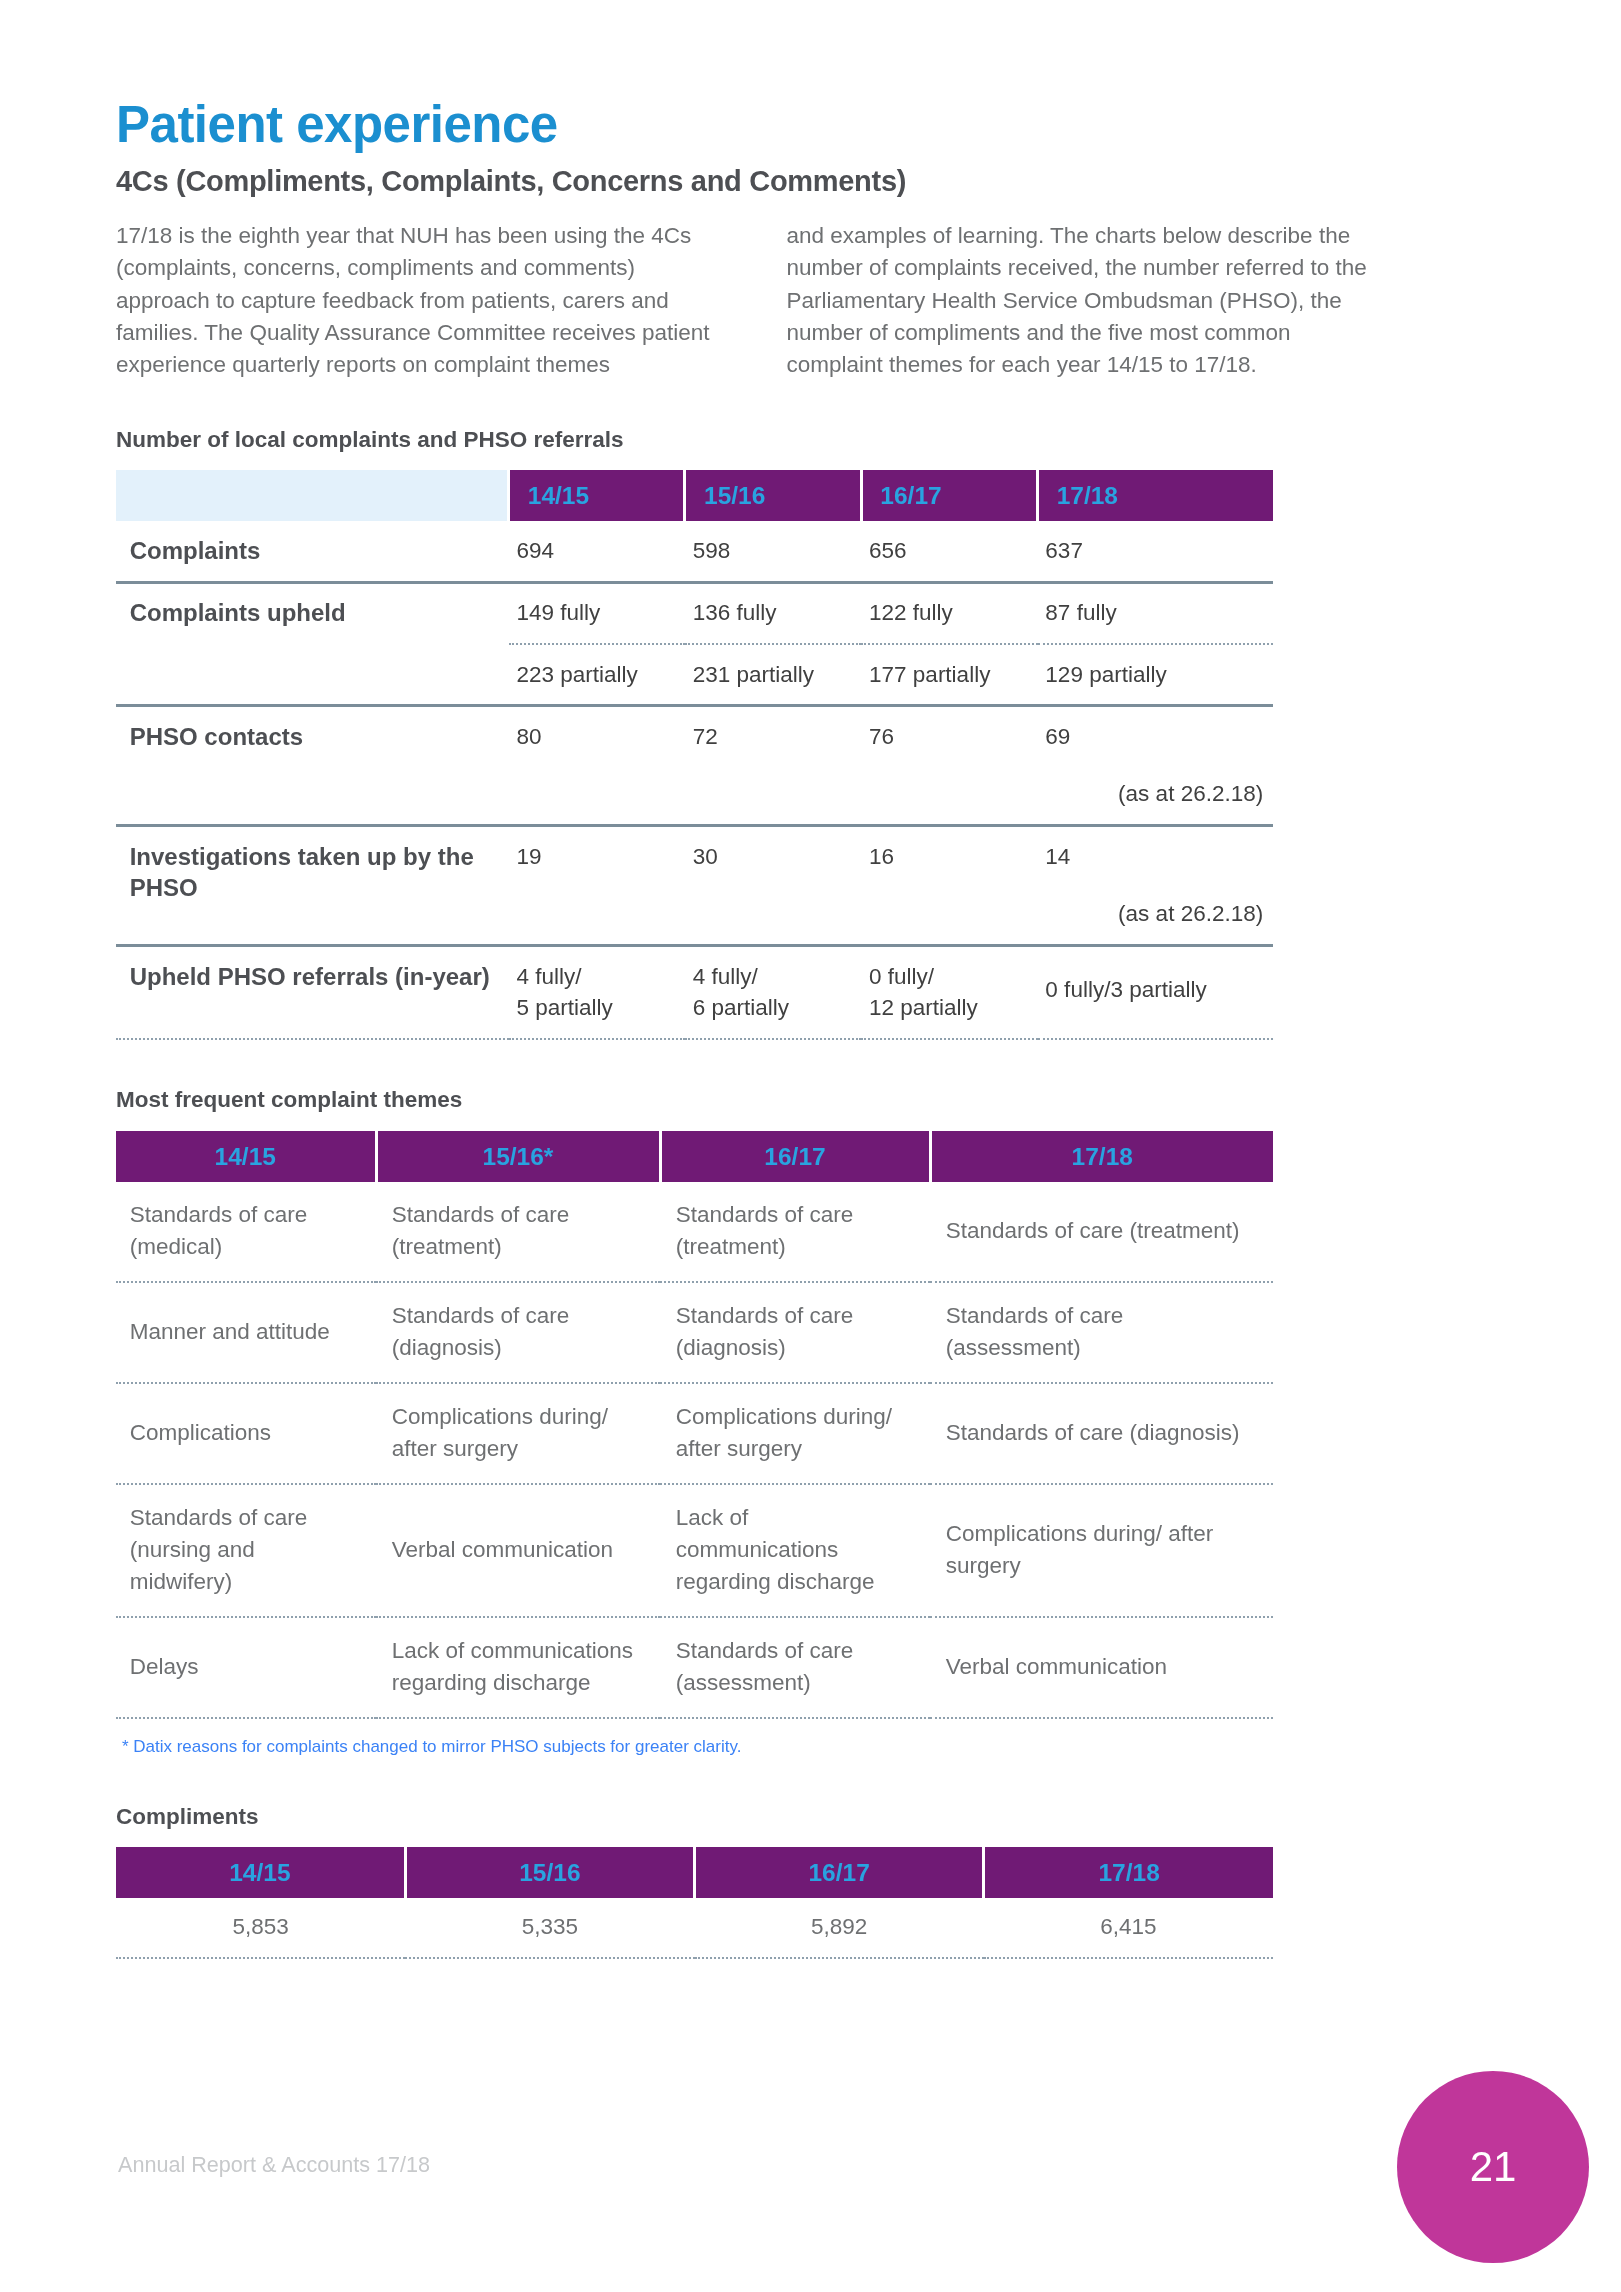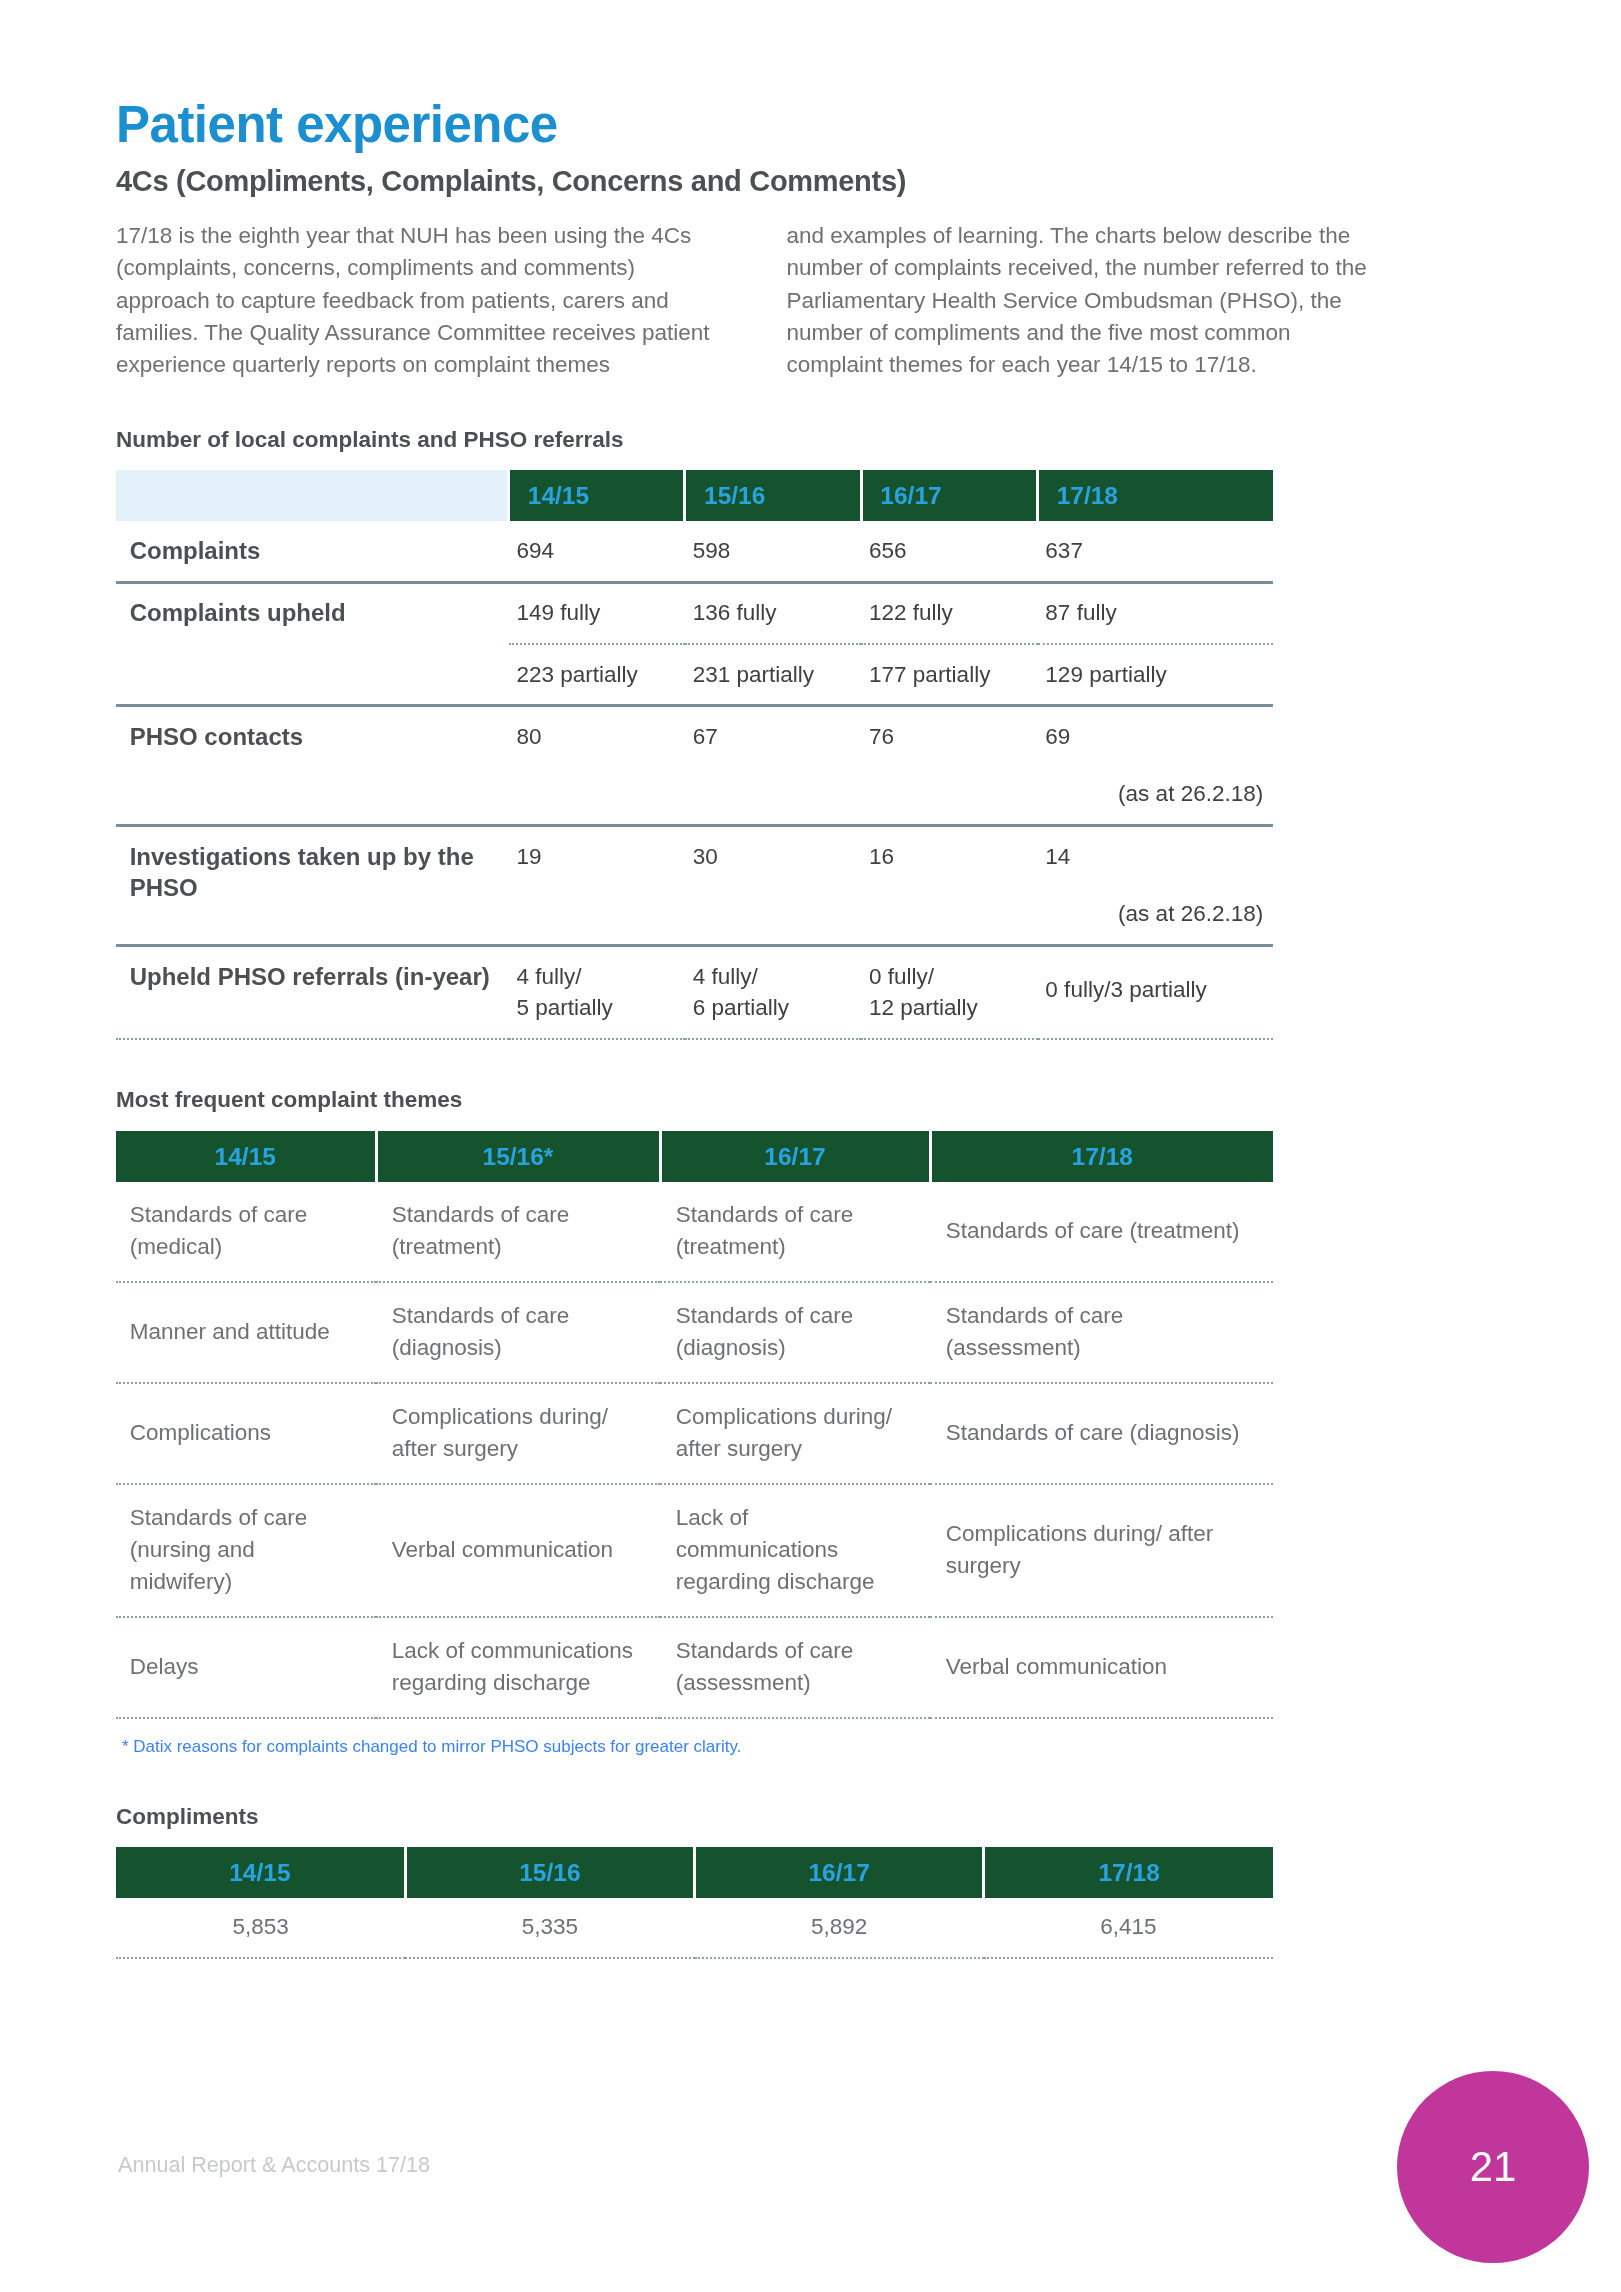--- a/index.html
+++ b/index.html
@@ -74,21 +74,21 @@
     border-collapse: collapse;
     table-layout: fixed;
   }
   .tbl td, .tbl th {
     padding: 0;
     vertical-align: top;
     text-align: left;
   }
 
   .hdr-row th {
-    background: #14532d;
+    background: #701a75;
     color: #29a3e0;
     font-size: 24.5px;
     font-weight: bold;
     height: 51px;
     line-height: 51px;
     padding: 0 17.6px;
     border-right: 3.9px solid #ffffff;
   }
   .hdr-row th:last-child { border-right: 0; }
   .hdr-row th.blank { background: #e3f1fb; }
@@ -255,21 +255,21 @@
           <td class="val">177 partially</td>
           <td class="val">129 partially</td>
         </tr>
         <tr class="solid-line">
             <td colspan="5"></td>
           </tr>
 
         <tr>
           <td class="rowlabel">PHSO contacts</td>
           <td class="val">80</td>
-          <td class="val">67</td>
+          <td class="val">72</td>
           <td class="val">76</td>
           <td class="val">
             <span>69</span>
             <span class="sub">(as at 26.2.18)</span>
           </td>
         </tr>
         <tr class="solid-line">
             <td colspan="5"></td>
           </tr>
 

